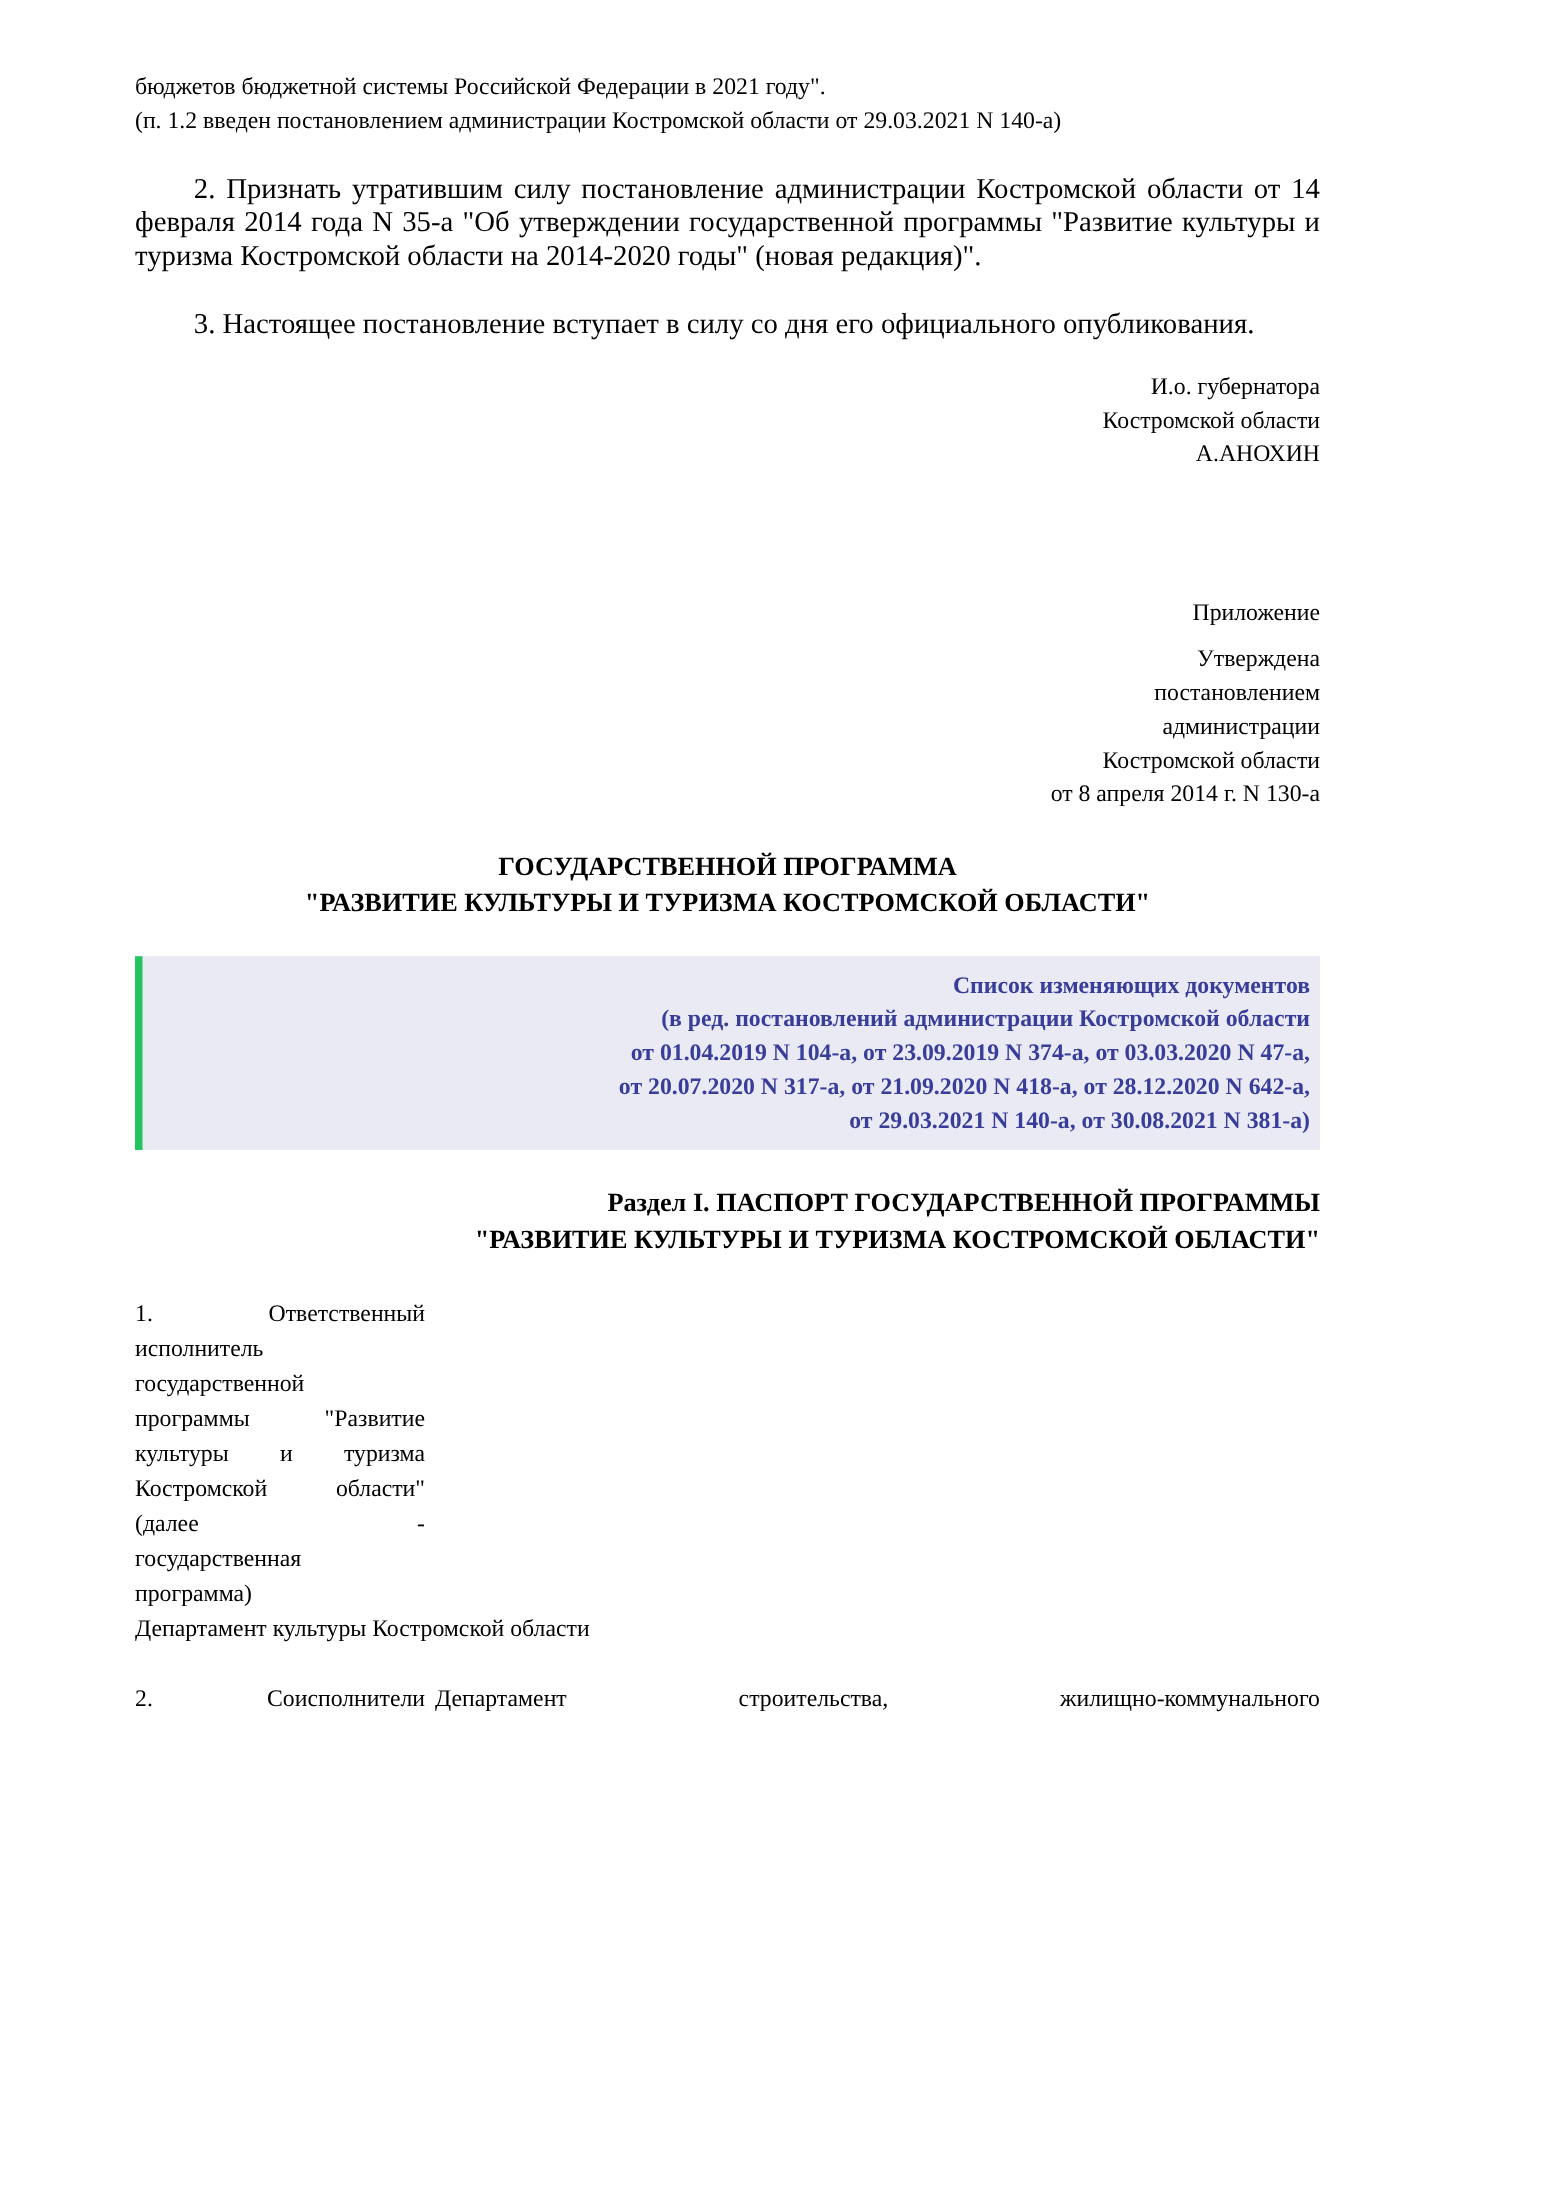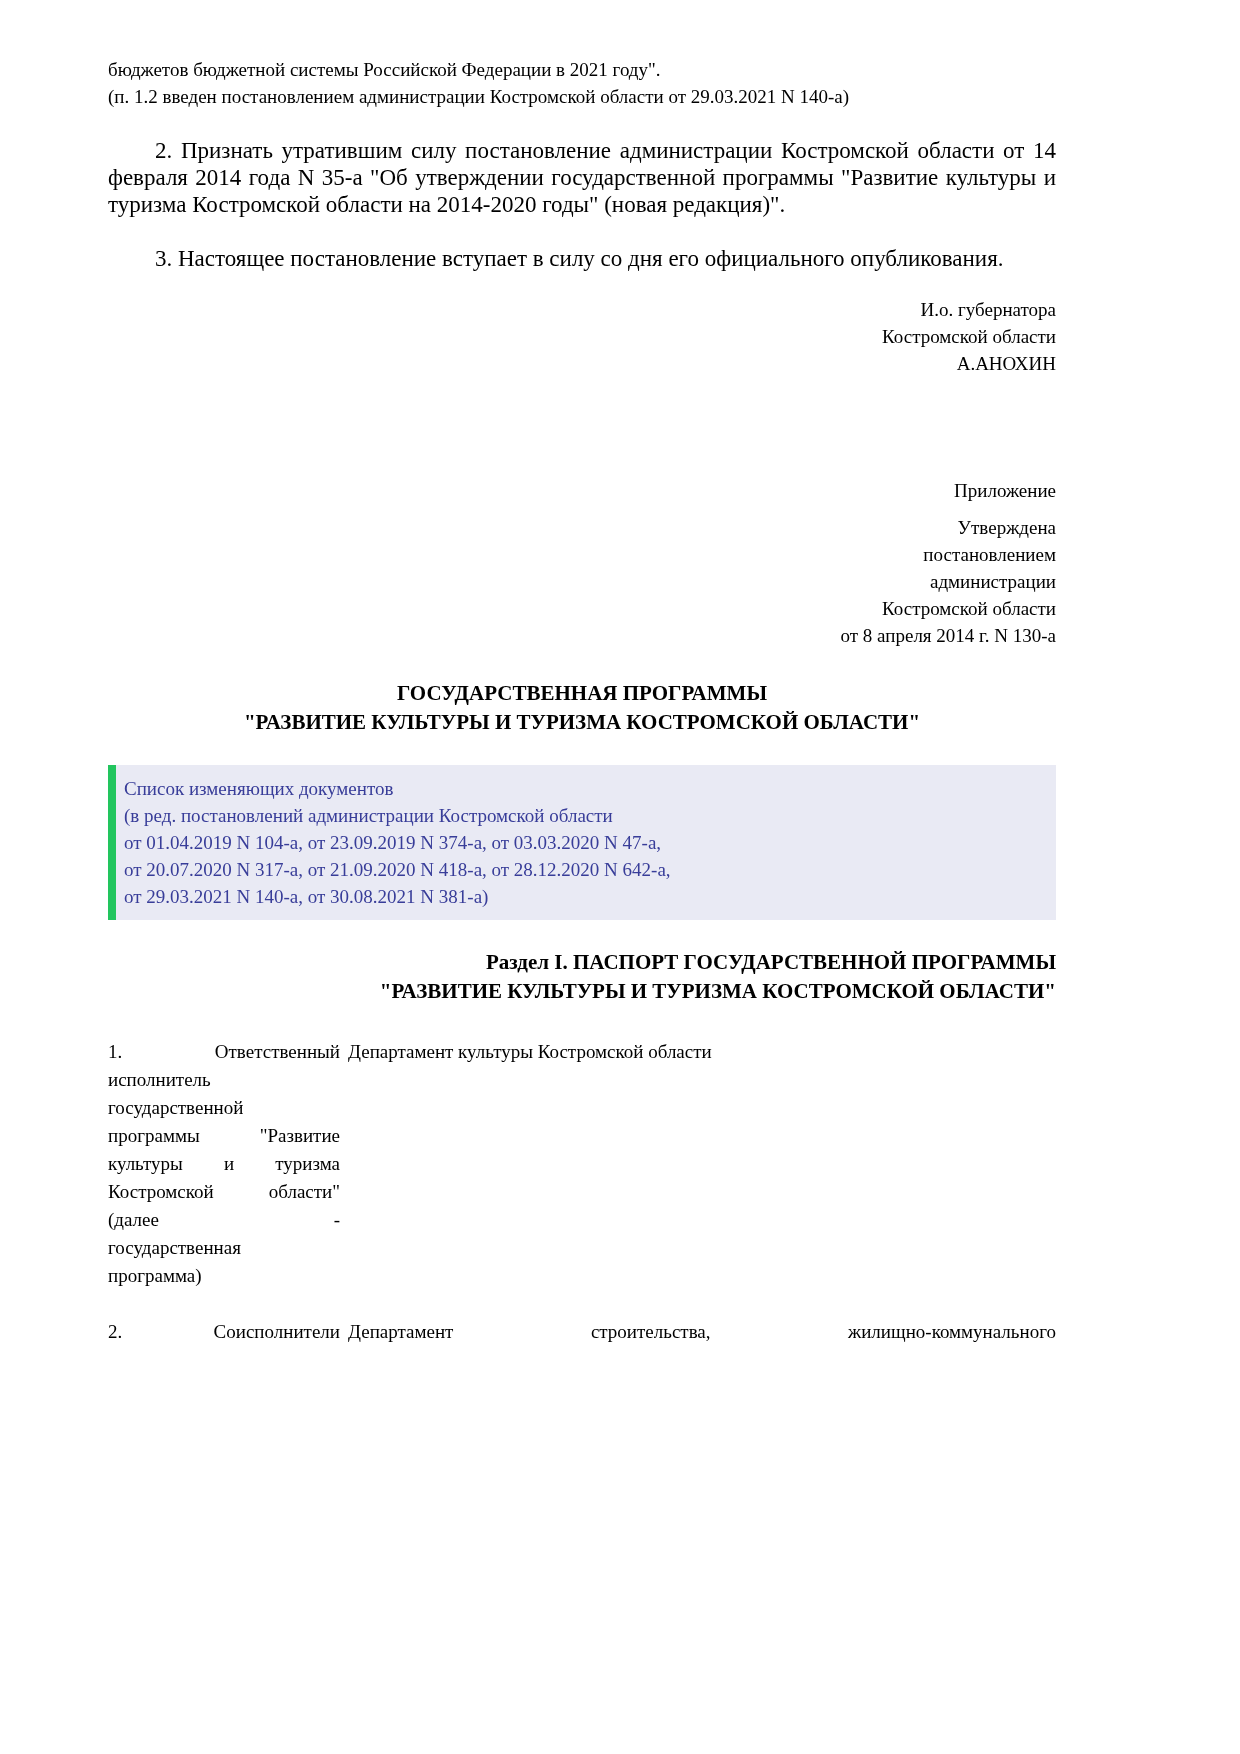--- a/index.html
+++ b/index.html
@@ -15,29 +15,30 @@
     text-align:justify; text-indent:47px; margin-top:27px;
   }
   .right { text-align:right; }
   .sig { margin-top:24px; }
   .annex { margin-top:100px; }
   .approval { margin-top:10px; }
   .doc-title { margin-top:30px; text-align:center; font-weight:bold; }
   .doc-title .line { font-size:21px; line-height:29px; }
   .amend-box {
     margin-top:28px; padding:10px 8px;
-    text-align:left;
-    border-left:8px solid #22c55e;
+    text-align:right;
+    border-left:6px solid #22c55e;
+    font-weight:bold;
   }
   .amend-box .line { font-size:19px; line-height:27px; }
   .section-title { margin-top:28px; text-align:right; font-weight:bold; }
   .section-title .line { font-size:21px; line-height:29px; }
   .passport { margin-top:32px; }
   .prow { display:flex; align-items:flex-start; margin-top:28px; }
-  .prow:first-child { margin-top:0; }
+  .prow:first-child { margin-top:0;flex-direction:column; }
   .plabel { flex:0 0 232px; width:232px; margin-right:8px; }
   .jline {
     font-size:19px; line-height:28px;
     text-align:justify; text-align-last:justify;
   }
   .pvalue { flex:1; font-size:19px; line-height:28px; }
   .pvalue.spread { text-align:justify; text-align-last:justify; }
 </style>
 </head>
 <body>
@@ -63,21 +64,21 @@
 
   <div class="approval right">
       <div class="line">Утверждена</div>
       <div class="line">постановлением</div>
       <div class="line">администрации</div>
       <div class="line">Костромской области</div>
       <div class="line">от 8 апреля 2014 г. N 130-а</div>
     </div>
 
   <div class="doc-title">
-      <div class="line">ГОСУДАРСТВЕННАЯ ПРОГРАММЫ</div>
+      <div class="line">ГОСУДАРСТВЕННОЙ ПРОГРАММА</div>
       <div class="line">"РАЗВИТИЕ КУЛЬТУРЫ И ТУРИЗМА КОСТРОМСКОЙ ОБЛАСТИ"</div>
     </div>
 
   <div class="amend-box" style="background: rgb(233, 234, 244); color: rgb(56, 61, 153);">
       <div class="line">Список изменяющих документов</div>
       <div class="line">(в ред. постановлений администрации Костромской области</div>
       <div class="line">от 01.04.2019 N 104-а, от 23.09.2019 N 374-а, от 03.03.2020 N 47-а,</div>
       <div class="line">от 20.07.2020 N 317-а, от 21.09.2020 N 418-а, от 28.12.2020 N 642-а,</div>
       <div class="line">от 29.03.2021 N 140-а, от 30.08.2021 N 381-а)</div>
     </div>

